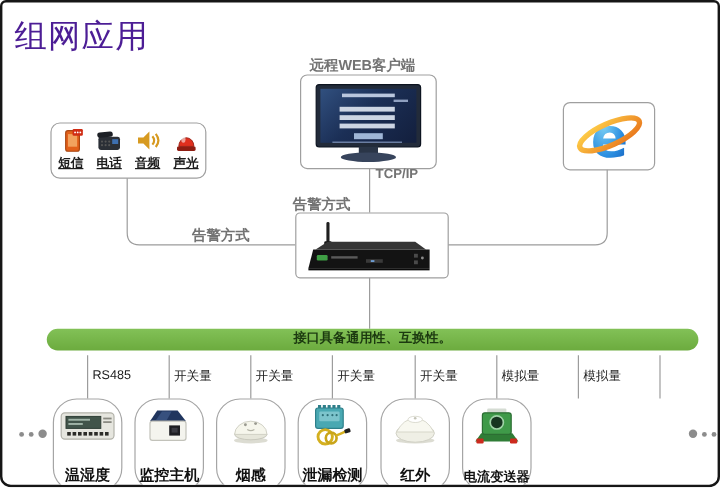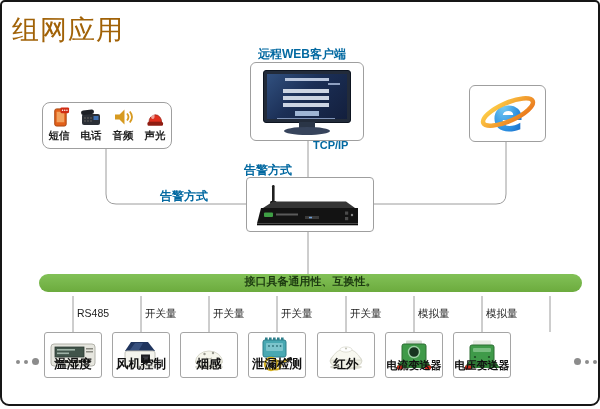--- a/index.html
+++ b/index.html
@@ -1,28 +1,28 @@
 <!DOCTYPE html>
 <html><head>
 <meta charset="utf-8">
 <style>
   html,body{margin:0;padding:0;background:#fff;}
   .canvas{
     position:relative;width:600px;height:406px;box-sizing:border-box;
     border:2px solid #161616;border-radius:5px 5px 9px 9px;background:#fff;
     font-family:"Liberation Sans","DejaVu Sans",sans-serif;overflow:hidden;
   }
-  .title{position:absolute;left:10px;top:10px;font-size:27px;color:#a16207;letter-spacing:1px;}
+  .title{position:absolute;left:10px;top:10px;font-size:27px;color:#4c1d95;letter-spacing:1px;}
   svg.wires{position:absolute;left:0;top:0;z-index:1;}
-  .lbl{position:absolute;font-weight:bold;color:#0369a1;white-space:nowrap;z-index:3;}
+  .lbl{position:absolute;font-weight:bold;color:#737373;white-space:nowrap;z-index:3;}
   .box{position:absolute;background:#fff;border:1px solid #9f9f9f;z-index:2;}
   
   .alarm-box{left:40px;top:100px;width:128px;height:42px;border-radius:8px;display:flex;justify-content:space-around;align-items:flex-start;padding-top:3px;}
   .alarm-item{display:flex;flex-direction:column;align-items:center;width:30px;}
-  .alarm-item .txt{font-size:10.5px;font-weight:bold;color:#1d1d1d;margin-top:1px;}
+  .alarm-item .txt{font-size:10.5px;font-weight:bold;color:#1d1d1d;margin-top:1px;text-decoration:underline;}
   
   .monitor-box{left:248px;top:60px;width:112px;height:77px;border-radius:6px;}
   .bezel{position:absolute;left:12px;top:7px;width:88px;height:53px;background:#222b3a;border:1px solid #0d1420;border-radius:3px;box-sizing:border-box;}
   .screen{position:absolute;left:3px;top:3px;right:3px;bottom:3px;background:linear-gradient(135deg,#31507f 0%,#1b2f56 45%,#131f3d 100%);}
   .screen div{position:absolute;}
   .m-title{left:18px;top:4px;width:44px;height:3px;background:#b9c6dd;}
   .m-sub{right:7px;top:9px;width:12px;height:2px;background:#8fa0c0;}
   .m-in1{left:16px;top:15px;width:46px;height:4px;background:#ccd5e3;}
   .m-in2{left:16px;top:22px;width:46px;height:4px;background:#ccd5e3;}
   .m-in3{left:16px;top:29px;width:46px;height:4px;background:#ccd5e3;}
@@ -35,21 +35,21 @@
   
   .host-box{left:244px;top:175px;width:126px;height:53px;border-radius:4px;}
   
   .bus{position:absolute;left:37px;top:272px;width:543px;height:18px;border-radius:11px;
     background:linear-gradient(#82c157,#6cab3e);z-index:2;
     display:flex;align-items:flex-start;justify-content:center;}
   .bus span{font-size:11px;font-weight:bold;color:#1c3a10;}
   
   .dev-col{position:absolute;top:300px;width:58px;height:100px;z-index:2;}
   .sig{position:absolute;left:33px;top:5px;font-size:10.5px;font-weight:normal;color:#1d1d1d;white-space:nowrap;}
-  .dev-box{position:absolute;left:0;top:30px;width:58px;height:46px;background:#fff;border:1px solid #a5a5a5;border-radius:3px;box-sizing:border-box;padding-left:20px;}
+  .dev-box{position:absolute;left:0;top:30px;width:58px;height:78px;background:#fff;border:1px solid #a5a5a5;border-radius:20px;box-sizing:border-box;padding-left:20px;}
   .dev-box svg{position:absolute;left:50%;top:4px;transform:translateX(-50%);}
   .dev-name{position:absolute;left:0;right:0;bottom:4px;text-align:center;font-weight:bold;color:#111;font-size:12.5px;}
   .dev-name.small{font-size:11px;}
   
   .dots{position:absolute;display:flex;align-items:center;gap:4px;z-index:2;}
   .dots i{display:block;border-radius:50%;background:#8c8c8c;}
   .d-s{width:4px;height:4px;}
   .d-b{width:7px;height:7px;}
 </style>
 </head>
@@ -210,21 +210,21 @@
   <div class="dev-col" style="left:110px;">
     <span class="sig">开关量</span>
     <div class="dev-box">
       <svg width="48" height="36" viewBox="0 0 48 36">
         <polygon points="8,14 38,14 31,5 14,5" fill="#20355e"></polygon>
         <polygon points="13,13 22,13 26,6 18,6" fill="#37507e"></polygon>
         <rect x="8" y="14" width="30" height="16" rx="2" fill="#f4f4ee" stroke="#c2c2ba" stroke-width="1"></rect>
         <rect x="24" y="17.5" width="9" height="8.5" fill="#1d1d22"></rect>
         <rect x="26" y="19.5" width="5" height="4" fill="#3a3a42"></rect>
       </svg>
-      <div class="dev-name">风机控制</div>
+      <div class="dev-name">监控主机</div>
     </div>
   </div>
 
   <div class="dev-col" style="left:178px;">
     <span class="sig">开关量</span>
     <div class="dev-box">
       <svg width="48" height="36" viewBox="0 0 48 36">
         <ellipse cx="24" cy="30" rx="14" ry="2.5" fill="#dcdcd2"></ellipse>
         <ellipse cx="24" cy="25" rx="13.5" ry="4.5" fill="#e6e6da" stroke="#c8c8bc" stroke-width="0.8"></ellipse>
         <path d="M10.5 25 a13.5 11 0 0 1 27 0 Z" fill="#f6f6ec" stroke="#cfcfc3" stroke-width="0.8"></path>
@@ -288,32 +288,20 @@
         <circle cx="24" cy="15" r="5.5" fill="#173520" stroke="#9fd3a6" stroke-width="1.4"></circle>
         <rect x="7" y="28.5" width="6" height="4" rx="1" fill="#cc2a1e"></rect>
         <rect x="35" y="28.5" width="6" height="4" rx="1" fill="#cc2a1e"></rect>
       </svg>
       <div class="dev-name small">电流变送器</div>
     </div>
   </div>
 
   <div class="dev-col" style="left:451px;">
     <span class="sig">模拟量</span>
-    <div class="dev-box">
-      <svg width="48" height="36" viewBox="0 0 48 36">
-        <rect x="15" y="3.5" width="18" height="6" rx="1" fill="#e6ebe2"></rect>
-        <polygon points="6,31 42,31 37,24 11,24" fill="#2f7d36"></polygon>
-        <rect x="12" y="8" width="24" height="17" rx="2" fill="#3f9a49" stroke="#2c6e33" stroke-width="1"></rect>
-        <rect x="15" y="11" width="18" height="4" rx="1" fill="#79bd80"></rect>
-        <circle cx="17" cy="20" r="1.1" fill="#1e4a24"></circle>
-          <circle cx="31" cy="20" r="1.1" fill="#1e4a24"></circle>
-        <rect x="7" y="28.5" width="6" height="4" rx="1" fill="#cc2a1e"></rect>
-      </svg>
-      <div class="dev-name small">电压变送器</div>
-    </div>
   </div>
 
 
   <div class="dots" style="left:14px;top:356px;">
     <i class="d-s"></i>
       <i class="d-s"></i>
       <i class="d-b"></i>
   </div>
   <div class="dots" style="left:572px;top:356px;">
     <i class="d-b"></i>

